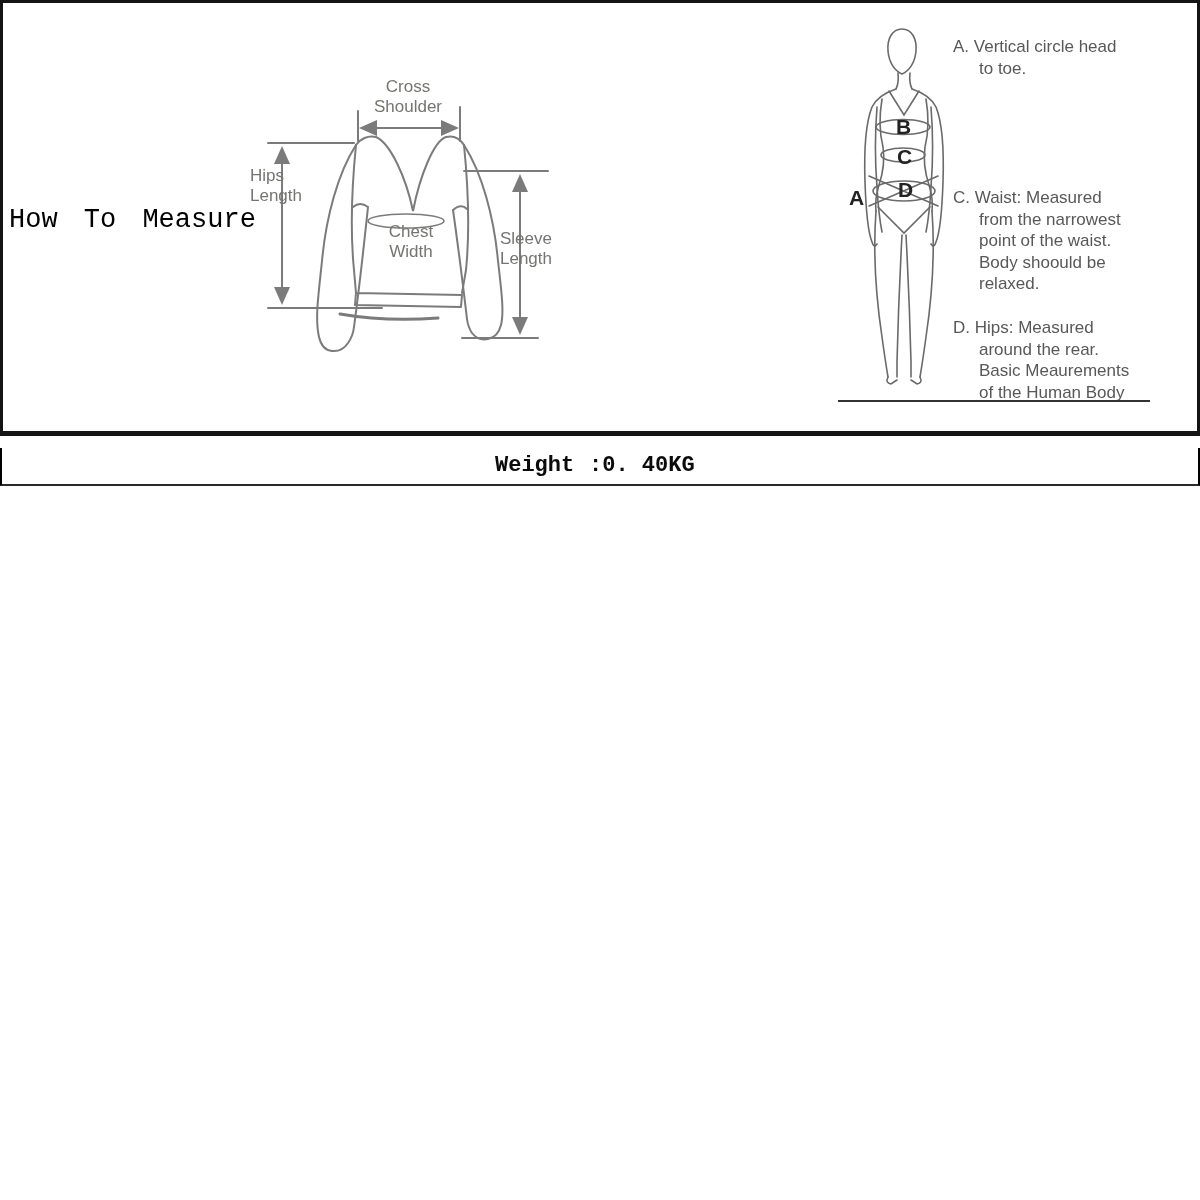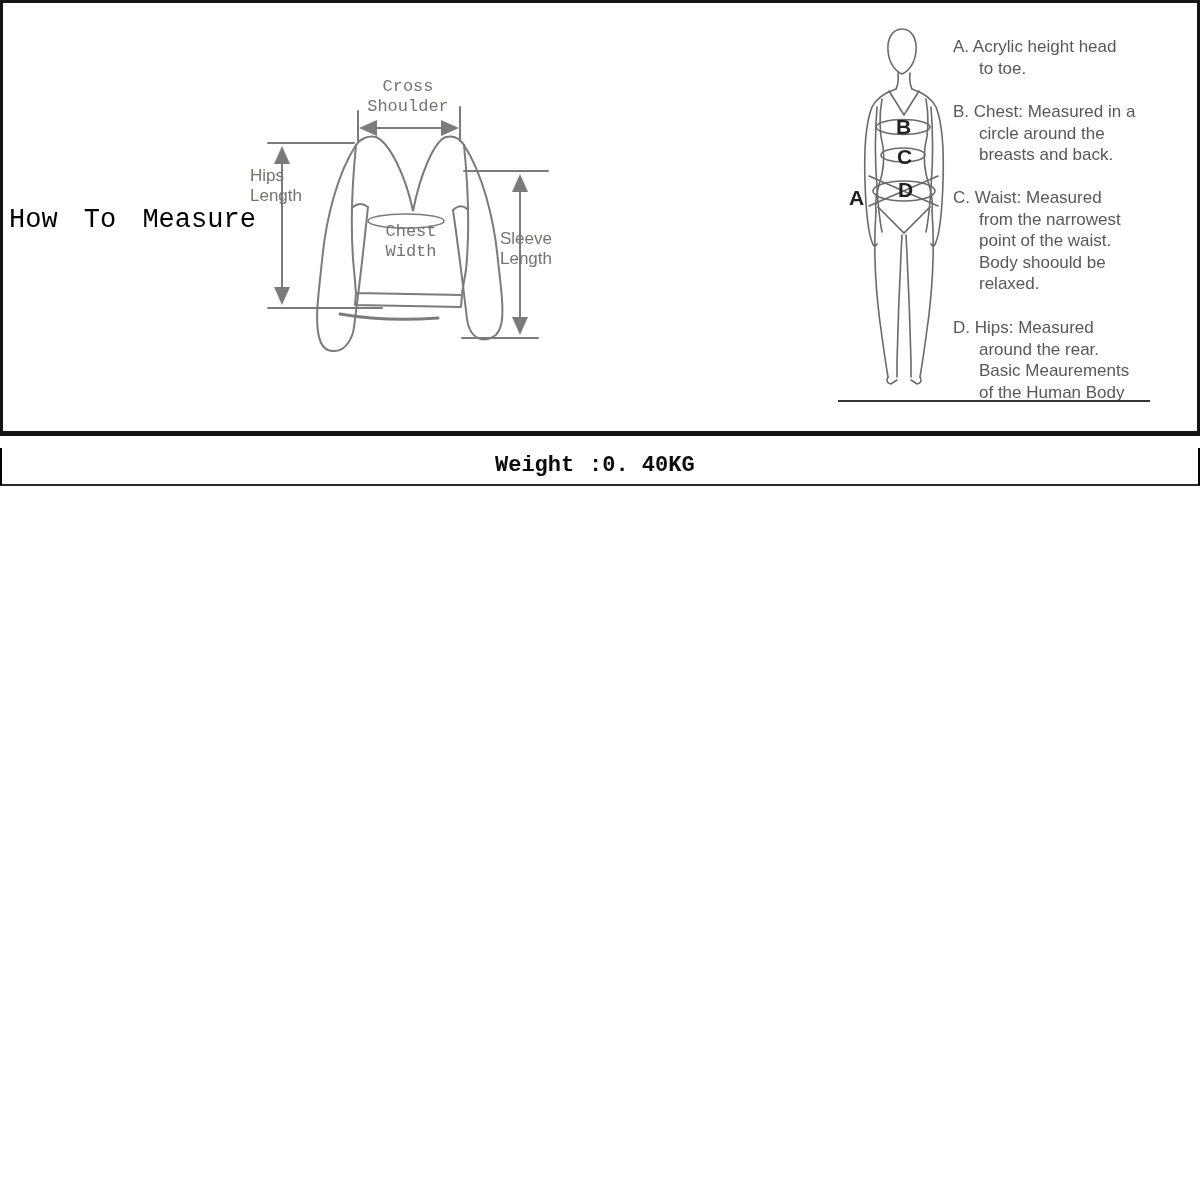--- a/index.html
+++ b/index.html
@@ -33,21 +33,21 @@
         border-left:1px solid #555;border-right:1px solid #555;background:#fff;}
   .greenflag{position:absolute;left:0;top:488;width:0;height:0;
         border-top:9px solid #1e9b4e;border-right:9px solid transparent;}
   
   .htm{position:absolute;left:0;top:612;width:1200px;height:436px;box-sizing:border-box;
        border:3px solid #141414;border-bottom-width:5px;background:#fff;}
   .htm-title{position:absolute;left:6px;top:202px;font:27px "Liberation Mono",monospace;
        color:#000000;word-spacing:10px;white-space:pre;}
   .dlabel{position:absolute;font:17px/20px "Liberation Sans",sans-serif;color:#757570;
        white-space:pre-line;}
-  .dlabel.ctr{text-align:center;font-family:Liberation Mono, monospace;}
+  .dlabel.ctr{text-align:center;}
   .instr{position:absolute;left:950px;width:215px;font:17px/21.5px "Liberation Sans",sans-serif;
        color:#58585a;white-space:pre-line;padding-left:26px;text-indent:-26px;box-sizing:border-box;}
   .ptlabel{position:absolute;font:bold 21px "Liberation Sans",sans-serif;color:#222;}
   .underline{position:absolute;left:835px;top:397px;width:312px;height:2px;background:#333;}
   svg{position:absolute;overflow:visible;}
   .pre{white-space:pre-line;}
 </style>
 </head>
 <body>
 
@@ -185,25 +185,22 @@
         <path d="M60,208 C62,245 64,295 65,335 L65,350"></path>
         <path d="M42,350 Q39,356 45,357 L51,353 M74,350 Q77,356 71,357 L65,353"></path>
       </g>
     </svg>
 
     <span class="ptlabel" style="left:846px;top:183px">A</span>
     <span class="ptlabel" style="left:893px;top:112px">B</span>
     <span class="ptlabel" style="left:894px;top:142px">C</span>
     <span class="ptlabel" style="left:895px;top:175px">D</span>
 
-    <div class="instr" style="top:33px">A. Acrylic height head
+    <div class="instr" style="top:33px">A. Vertical circle head
 to toe.</div>
-    <div class="instr" style="top:98px">B. Chest: Measured in a
-circle around the
-breasts and back.</div>
     <div class="instr" style="top:314px">D. Hips: Measured
 around the rear.
 Basic Meaurements
 of the Human Body</div>
     <div class="instr" style="top:184px">C. Waist: Measured
 from the narrowest
 point of the waist.
 Body shoould be
 relaxed.</div>
 

